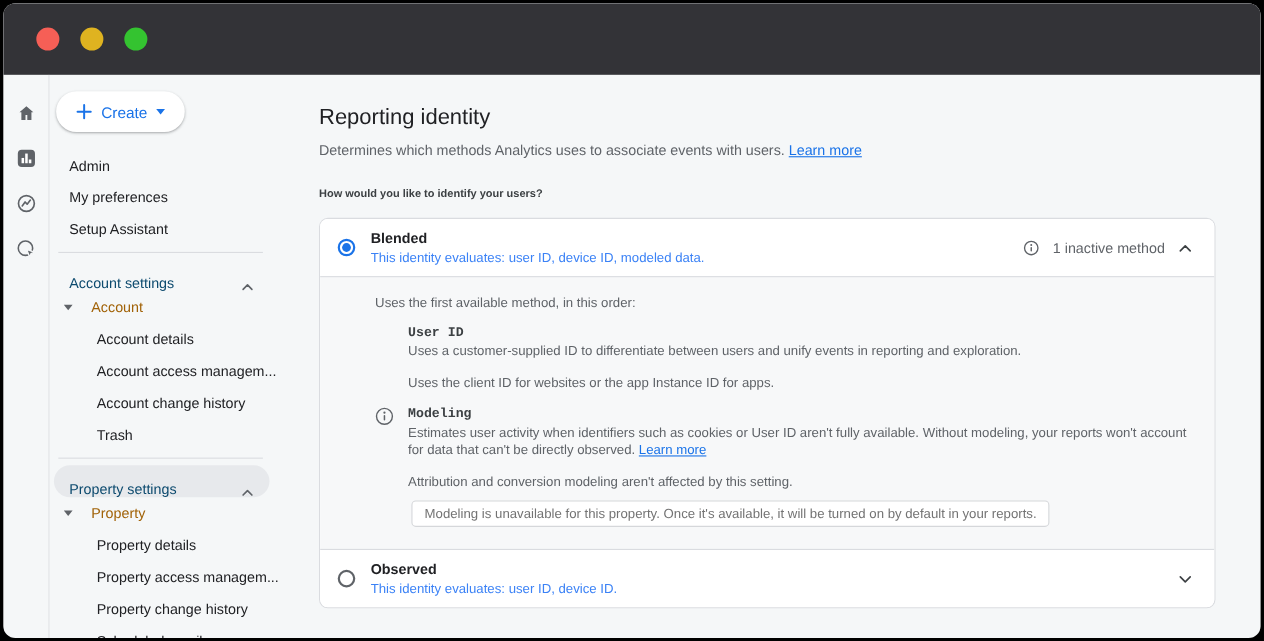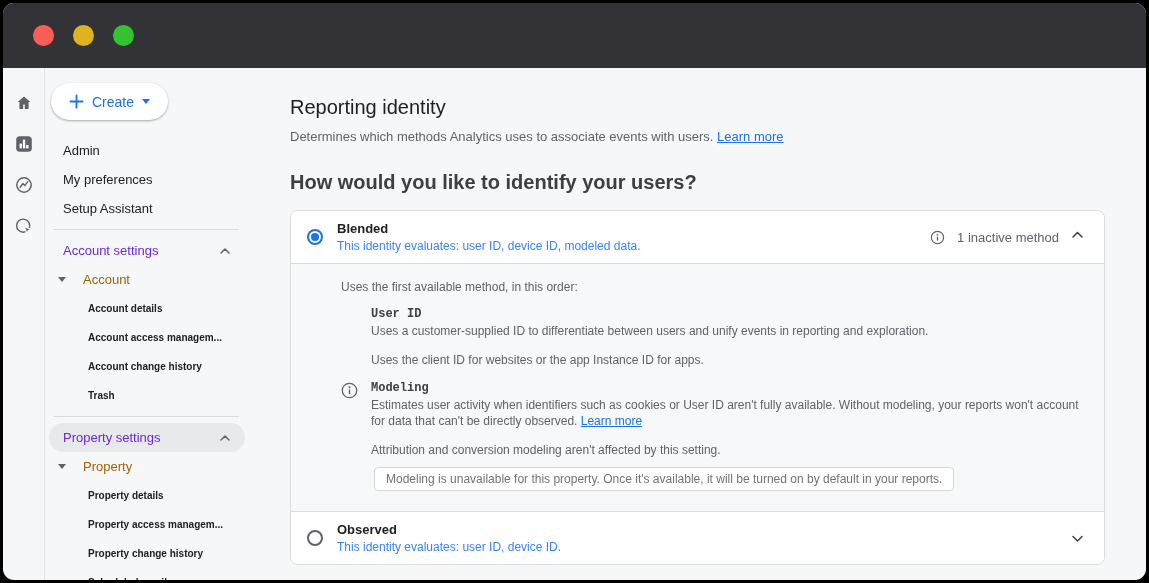--- a/index.html
+++ b/index.html
@@ -25,47 +25,47 @@
   .sidebar { width:238px; flex:0 0 238px; padding-top:15px; overflow:hidden; }
   .create-btn { margin:0 0 16px 6px; width:117px; height:37px; background:#fff;
                 border:none; border-radius:19px; display:flex; align-items:center;
                 justify-content:center; gap:8px; box-shadow:0 1px 2px rgba(60,64,67,.3), 0 1px 3px rgba(60,64,67,.15);
                 color:#1a73e8; font-size:14px; font-weight:normal; cursor:pointer; }
   .caret-down-blue { width:0; height:0; border-left:4px solid transparent;
                      border-right:4px solid transparent; border-top:5px solid #1a73e8; }
   .nav-item { height:29px; display:flex; align-items:center; padding-left:18px;
               font-size:13px; color:#202124; cursor:pointer; }
   .nav-divider { height:1px; background:#dadce0; margin:6px 44px 6px 8px; }
-  .section-header { height:29px; display:flex; align-items:center; font-size:13px;
-                    color:#6d28d9; padding:0 14px 0 18px; margin-right:38px; cursor:pointer; }
+  .section-header { height:29px; display:flex; align-items:flex-end; font-size:13px;
+                    color:#0c4a6e; padding:0 14px 0 18px; margin-right:38px; cursor:pointer; }
   .section-header.active { background:#e7e9ec; border-radius:15px; margin-left:4px; padding-left:14px; }
   .section-header .chev { margin-left:auto; }
   .group-row { height:29px; display:flex; align-items:center; gap:17px; padding-left:13px;
                font-size:13px; color:#a16207; cursor:pointer; }
   .tri-down { width:0; height:0; border-left:4px solid transparent;
               border-right:4px solid transparent; border-top:5px solid #5f6368; }
   .sub-item { height:29px; display:flex; align-items:center; padding-left:43px;
-              font-size:10px; color:#202124; cursor:pointer; white-space:nowrap;font-weight:bold; }
+              font-size:13px; color:#202124; cursor:pointer; white-space:nowrap; }
   
   .main { flex:1; padding:28px 41px 0 7px; overflow:hidden; }
   .page-title { font-size:20px; font-weight:normal; color:#202124; margin-bottom:10px; }
   .page-sub { font-size:13px; color:#5f6368; margin-bottom:27px; }
   a.link { color:#1a73e8; text-decoration:underline; cursor:pointer; }
-  .question { font-size:20px; font-weight:bold; color:#3c4043; margin-bottom:16px; }
+  .question { font-size:10px; font-weight:bold; color:#3c4043; margin-bottom:16px; }
   .card { background:#fff; border:1px solid #dadce0; border-radius:8px; overflow:hidden; }
   .option-row { display:flex; align-items:center; gap:14px; padding:10px 20px 10px 16px;
                 min-height:52px; background:#fff; cursor:pointer; }
   .radio { width:16px; height:16px; border-radius:50%; flex:0 0 16px; position:relative; cursor:pointer; }
   .radio.checked { border:2px solid #1a73e8; }
   .radio.checked::after { content:""; position:absolute; left:2px; top:2px; width:8px; height:8px;
                           border-radius:50%; background:#1a73e8; }
   .radio.unchecked { border:2px solid #5f6368; }
   .opt-label { font-size:13px; font-weight:bold; color:#202124; margin-bottom:3px; }
   .opt-desc { font-size:12px; color:#3b82f6; }
-  .opt-right { margin-left:auto; display:flex; align-items:flex-start; gap:12px; }
+  .opt-right { margin-left:auto; display:flex; align-items:center; gap:12px; }
   .badge-text { font-size:13px; color:#5f6368; }
   
   .expanded { border-top:1px solid #dadce0; background:#f7f8f9; padding:16px 24px 20px 50px;
               font-size:12px; color:#5f6368; }
   .exp-intro { margin-bottom:13px; }
   .method { margin-left:30px; margin-bottom:13px; }
   .method-name { font-weight:bold; color:#3c4043; margin-bottom:3px; font-size:12px;font-family:Liberation Mono, monospace; }
   .method-desc { font-size:12px; color:#5f6368; line-height:1.3; }
   .modeling-row { display:flex; gap:12px; }
   .modeling-row .info-wrap { flex:0 0 18px; padding-top:1px; }

